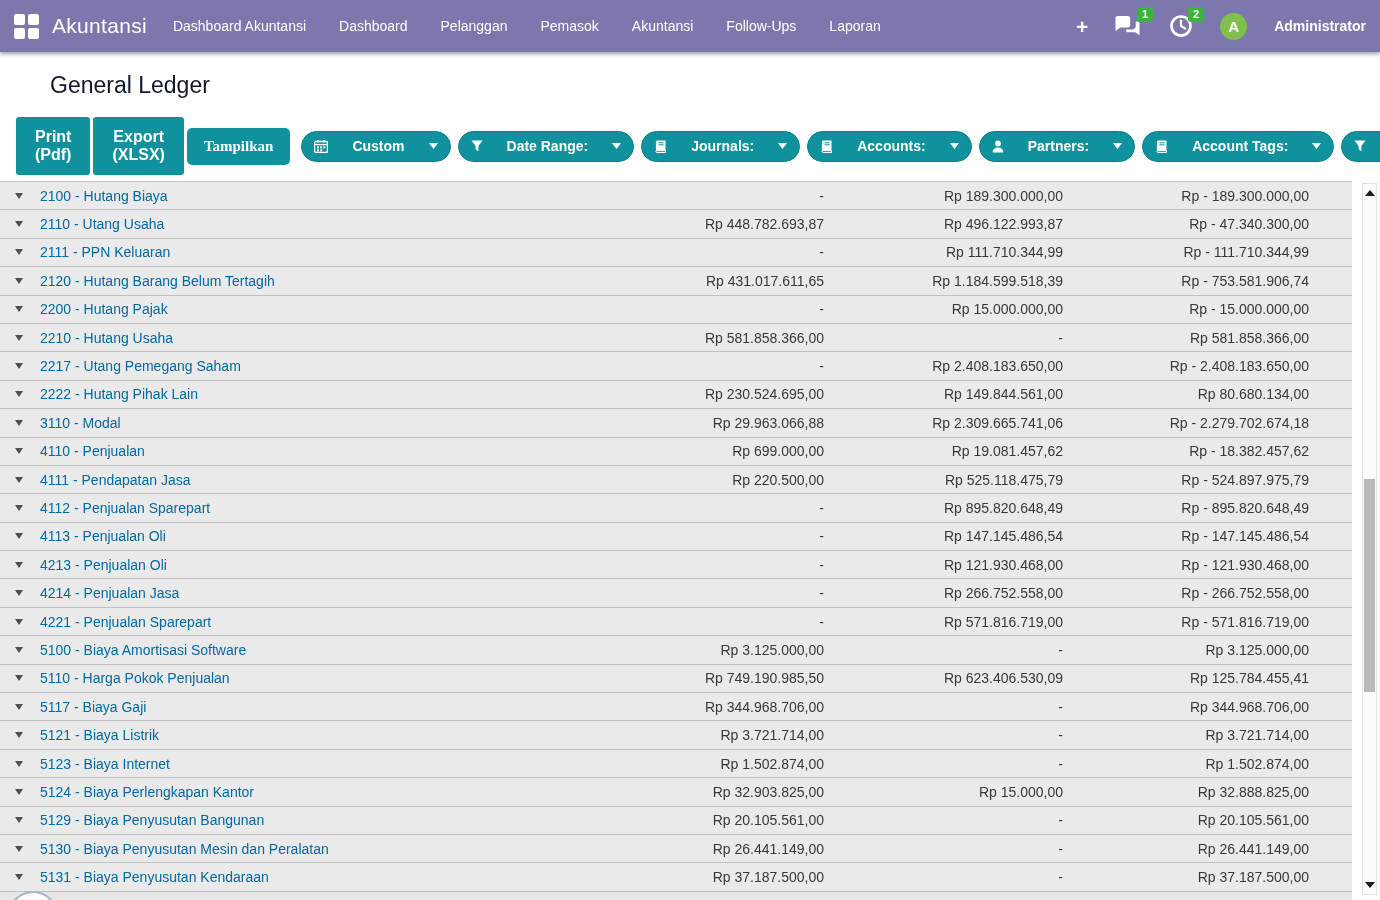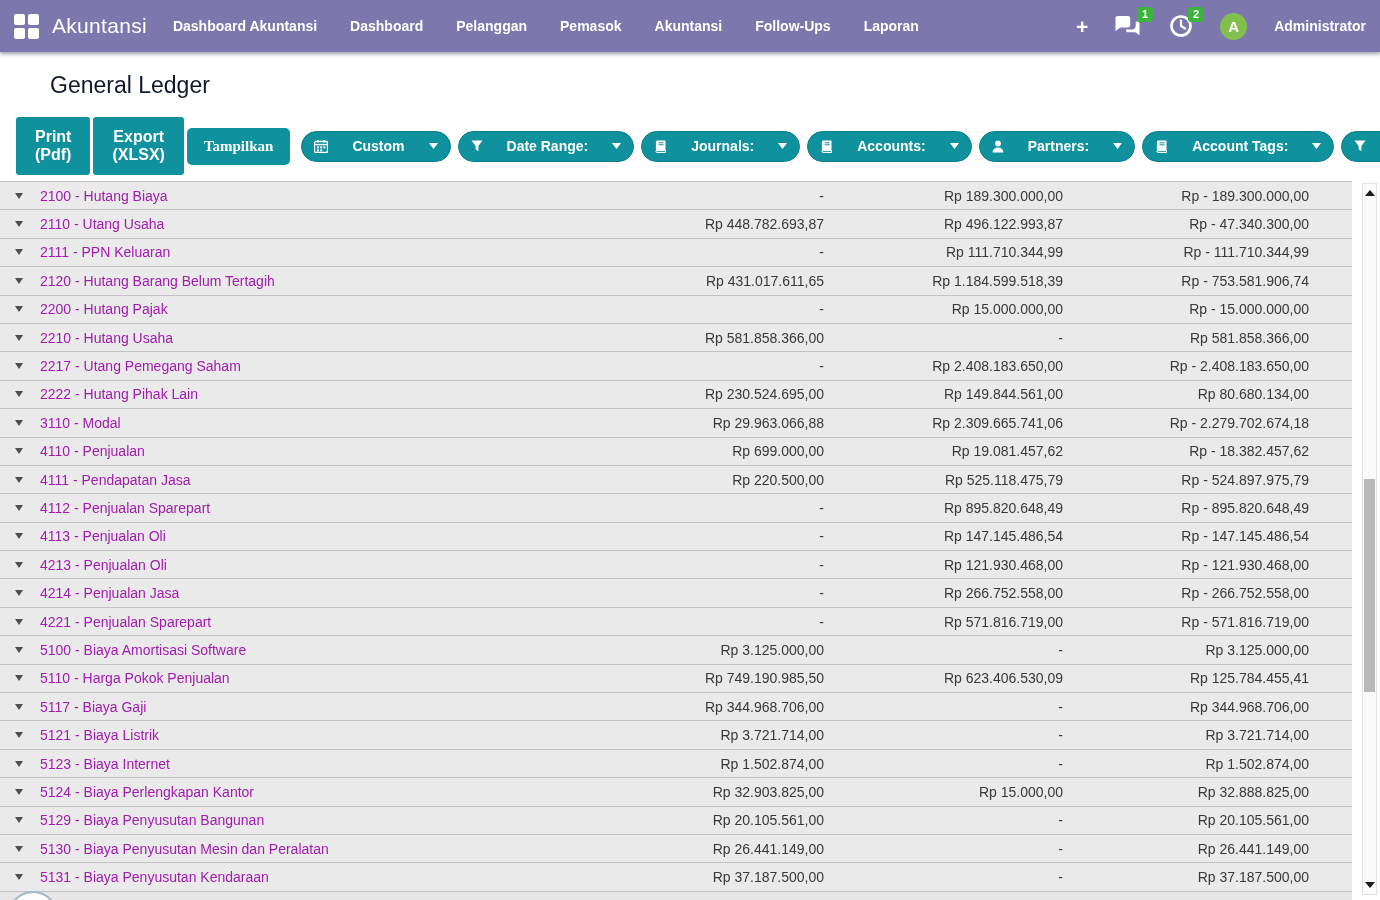--- a/index.html
+++ b/index.html
@@ -10,21 +10,21 @@
   
   .navbar{
     height:52px;background:#7c78ad;display:flex;align-items:center;
     color:#fff;box-shadow:0 2px 4px rgba(40,35,70,.45);position:relative;z-index:10;
     padding:0 14px;box-sizing:border-box;
   }
   .brand{display:flex;align-items:center;gap:13px;margin-right:26px;cursor:pointer;}
   .grid-icon{display:grid;grid-template-columns:11px 11px;grid-gap:3px;}
   .grid-icon i{width:11px;height:11px;background:#fff;border-radius:2px;display:block;}
   .brand-name{font-size:21px;font-weight:400;letter-spacing:.3px;}
-  .nav-menu{display:flex;align-items:center;gap:33px;font-size:14px;font-weight:700;}
+  .nav-menu{display:flex;align-items:center;gap:33px;font-size:14px;font-weight:400;}
   .nav-item{cursor:pointer;white-space:nowrap;}
   .nav-right{margin-left:auto;display:flex;align-items:center;gap:27px;}
   .nav-plus{font-size:21px;font-weight:700;cursor:pointer;line-height:1;}
   .icon-wrap{position:relative;cursor:pointer;display:flex;align-items:center;}
   .badge{
     position:absolute;top:-7px;right:-11px;background:#3cb43c;color:#fff;
     font-size:11px;font-weight:700;padding:1px 5px;border-radius:3px;line-height:13px;
   }
   .avatar{
     width:27px;height:27px;border-radius:50%;background:#82bf4c;color:#fff;
@@ -58,21 +58,21 @@
   .pill svg{flex:0 0 auto;}
   
   .ledger{margin-top:14px;width:1352px;border-top:1px solid #c6c6c6;}
   .lrow{
     height:28.4px;box-sizing:border-box;background:#eaeaea;border-bottom:1px solid #c2c2c2;
     display:grid;grid-template-columns:40px auto 240px 239px 246px 43px;
     align-items:center;cursor:pointer;
   }
   .lrow .caret-cell{padding-left:15px;display:flex;align-items:center;}
   .row-caret{width:0;height:0;border-left:4.5px solid transparent;border-right:4.5px solid transparent;border-top:6px solid #4e4e4e;}
-  .lrow .name{font-size:14px;color:#a21caf;white-space:nowrap;overflow:hidden;}
+  .lrow .name{font-size:14px;color:#0369a1;white-space:nowrap;overflow:hidden;}
   .lrow .num{font-size:14px;color:#383838;text-align:right;white-space:nowrap;}
   .lrow-partial{height:8px;background:#e6e6e6;width:1352px;}
   
   .vscroll{
     position:absolute;top:183px;right:3px;width:15px;height:712px;background:#fbfbfb;
     border:1px solid #e2e2e2;box-sizing:border-box;
   }
   .vs-up,.vs-down{
     position:absolute;left:0;width:100%;height:14px;display:flex;align-items:center;justify-content:center;cursor:pointer;
   }

